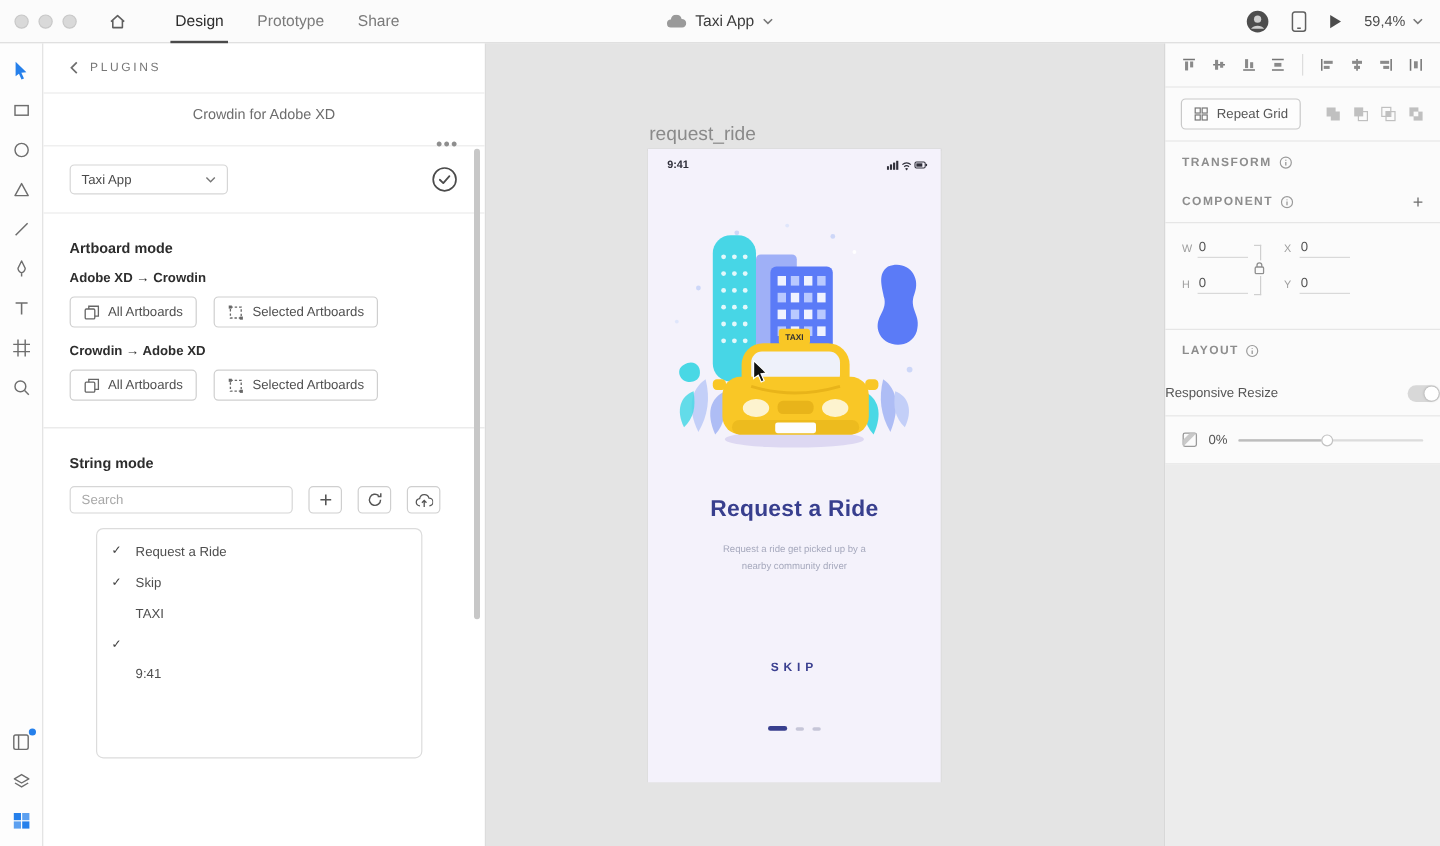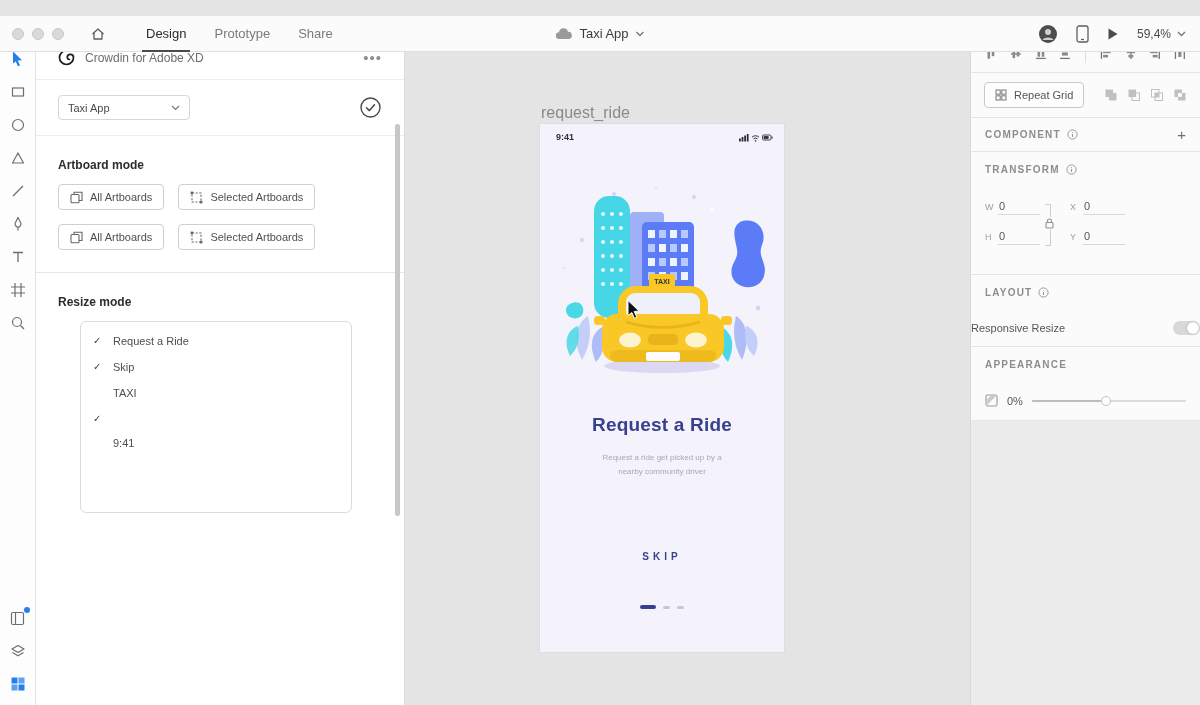--- a/index.html
+++ b/index.html
@@ -1,21 +1,21 @@
 <!DOCTYPE html>
 <html><head>
 <meta charset="utf-8">
 <style>
   * { margin:0; padding:0; box-sizing:border-box; }
   html,body { width:1200px; height:705px; overflow:hidden; background:#e4e4e4;
               font-family:"Liberation Sans", sans-serif; }
   .app { position:relative; width:1200px; height:705px; }
 
   
-  .topbar { position:absolute; top:16px; left:0; right:0; height:36px; background:#fbfbfb;
+  .topbar { position:absolute; top:0; left:0; right:0; height:36px; background:#fbfbfb;
             border-bottom:1px solid #e0e0e0; display:flex; align-items:center; z-index:30; }
   .traffic { display:flex; gap:8px; padding:0 14px 0 12px; }
   .traffic span { width:12px; height:12px; border-radius:50%; background:#d9d9d9; border:1px solid #c8c8c8; }
   .home-btn { margin-left:12px; display:flex; align-items:center; }
   .tabs { display:flex; margin-left:26px; height:36px; }
   .tab { position:relative; height:36px; line-height:36px; padding:0 14px; font-size:13px; color:#7a7a7a; cursor:default; }
   .tab.active { color:#2c2c2c; }
   .tab.active::after { content:""; position:absolute; left:10px; right:10px; bottom:0; height:2px; background:#4b4b4b; }
   .doc-group { position:absolute; left:50%; transform:translateX(-50%); display:flex; align-items:center; gap:7px; }
   .doc-title { font-size:13px; color:#3c3c3c; }
@@ -29,21 +29,21 @@
              padding:14px 0 12px; gap:15px; z-index:20; }
   .toolbar .spacer { flex:1; }
   .tool { position:relative; width:18px; height:18px; display:flex; align-items:center; justify-content:center; }
   .blue-dot { position:absolute; top:-2px; right:-3px; width:6px; height:6px; border-radius:50%; background:#2680eb; }
 
   
   .plugins { position:absolute; top:36px; left:36px; width:369px; bottom:0; background:#ffffff;
              border-right:1px solid #dcdcdc; overflow:hidden; z-index:10; }
   .pp-header { height:42px; display:flex; align-items:center; gap:10px; padding:0 22px;
                border-bottom:1px solid #ececec; color:#767676; font-size:10px; letter-spacing:2.2px; }
-  .pp-plugin-row { height:44px; display:flex; align-items:center; gap:10px; padding:0 22px; border-bottom:1px solid #ececec; }
+  .pp-plugin-row { height:44px; display:flex; align-items:center; gap:10px; padding:0 22px; border-bottom:1px solid #ececec;flex-direction:column; }
   .pp-plugin-name { font-size:12px; color:#6d6d6d; }
   .pp-more { margin-left:auto; font-size:15px; color:#8e8e8e; letter-spacing:1px; cursor:default; }
   .pp-project-row { height:56px; display:flex; align-items:center; padding:0 22px; border-bottom:1px solid #ececec; }
   .xd-select { display:flex; align-items:center; gap:8px; border:1px solid #d6d6d6; border-radius:4px;
                height:25px; padding:0 9px; font-size:11px; color:#4a4a4a; background:#fff; }
   .xd-select .sel-chev { margin-left:auto; }
   .project-select { width:132px; }
   .lang-select { width:108px; }
   .pp-checkcircle { margin-left:auto; }
   .pp-section { padding:16px 22px 0; }
@@ -238,20 +238,26 @@
       <svg width="16" height="16" viewBox="0 0 16 16">
         <rect x="1.5" y="1.5" width="6" height="6" fill="#2680eb"></rect>
         <rect x="8.5" y="1.5" width="6" height="6" fill="#2680eb" opacity=".75"></rect>
         <rect x="1.5" y="8.5" width="6" height="6" fill="#2680eb" opacity=".75"></rect>
         <rect x="8.5" y="8.5" width="6" height="6" fill="#2680eb"></rect>
       </svg>
     </div>
   </div>
 
   <div class="plugins">
+    <div class="pp-header">
+      <svg width="7" height="11" viewBox="0 0 7 11">
+        <path d="M6 1 L1.5 5.5 L6 10" fill="none" stroke="#6e6e6e" stroke-width="1.4"></path>
+      </svg>
+      <span>PLUGINS</span>
+    </div>
 
     <div class="pp-plugin-row">
       <svg width="17" height="17" viewBox="0 0 17 17">
         <path d="M8.5 1.5 a7 7 0 1 0 7 7 c0 -2 -1.6 -3.2 -3.2 -3.2 c-1.8 0 -3 1.4 -3 3 c0 1.2 .9 2.2 2.1 2.2" fill="none" stroke="#1c1c1c" stroke-width="1.7" stroke-linecap="round"></path>
       </svg>
       <span class="pp-plugin-name">Crowdin for Adobe XD</span>
       <span class="pp-more">•••</span>
     </div>
 
     <div class="pp-project-row">
@@ -262,37 +268,39 @@
         </svg>
       </div>
       <svg class="pp-checkcircle" width="23" height="23" viewBox="0 0 23 23">
         <circle cx="11.5" cy="11.5" r="9.5" fill="none" stroke="#4b4b4b" stroke-width="1.4"></circle>
         <path d="M7.5 11.8 L10.4 14.6 L15.5 8.8" fill="none" stroke="#4b4b4b" stroke-width="1.5" stroke-linecap="round" stroke-linejoin="round"></path>
       </svg>
     </div>
 
     <div class="pp-section">
       <div class="pp-h2">Artboard mode</div>
+      <div class="pp-h3">Adobe XD → Crowdin</div>
       <div class="btn-row">
         <div class="xd-btn">
           <svg width="13" height="13" viewBox="0 0 13 13">
             <rect x="1" y="3.5" width="8" height="8.3" rx="1" fill="none" stroke="#666" stroke-width="1.1"></rect>
             <path d="M4 3.5 V1.2 H12 V9.5 H9" fill="none" stroke="#666" stroke-width="1.1"></path>
           </svg>
           <span>All Artboards</span>
         </div>
         <div class="xd-btn">
           <svg width="13" height="13" viewBox="0 0 13 13">
             <rect x="2" y="2" width="9" height="9" fill="none" stroke="#666" stroke-width="1.1" stroke-dasharray="2 1.6"></rect>
             <rect x="0.6" y="0.6" width="2.6" height="2.6" fill="#666"></rect>
             <rect x="9.8" y="9.8" width="2.6" height="2.6" fill="#666"></rect>
           </svg>
           <span>Selected Artboards</span>
         </div>
       </div>
+      <div class="pp-h3">Crowdin → Adobe XD</div>
       <div class="btn-row">
         <div class="xd-btn">
           <svg width="13" height="13" viewBox="0 0 13 13">
             <rect x="1" y="3.5" width="8" height="8.3" rx="1" fill="none" stroke="#666" stroke-width="1.1"></rect>
             <path d="M4 3.5 V1.2 H12 V9.5 H9" fill="none" stroke="#666" stroke-width="1.1"></path>
           </svg>
           <span>All Artboards</span>
         </div>
         <div class="xd-btn">
           <svg width="13" height="13" viewBox="0 0 13 13">
@@ -301,21 +309,41 @@
             <rect x="9.8" y="9.8" width="2.6" height="2.6" fill="#666"></rect>
           </svg>
           <span>Selected Artboards</span>
         </div>
       </div>
     </div>
 
     <div class="pp-divider"></div>
 
     <div class="pp-section">
-      <div class="pp-h2">Resize mode</div>
+      <div class="pp-h2">String mode</div>
+      <div class="sm-controls">
+        <input class="search-input" type="text" placeholder="Search" style="">
+        <div class="sq-btn">
+          <svg width="11" height="11" viewBox="0 0 11 11">
+            <path d="M5.5 1 V10 M1 5.5 H10" stroke="#555" stroke-width="1.3"></path>
+          </svg>
+        </div>
+        <div class="sq-btn">
+          <svg width="13" height="13" viewBox="0 0 14 14">
+            <path d="M12 7 a5 5 0 1 1 -1.7-3.75" fill="none" stroke="#555" stroke-width="1.3"></path>
+            <path d="M12.2 1.2 V4 H9.4" fill="none" stroke="#555" stroke-width="1.3"></path>
+          </svg>
+        </div>
+        <div class="sq-btn">
+          <svg width="15" height="12" viewBox="0 0 15 12">
+            <path d="M4 10.5 a3 3 0 0 1 -.3-6 a4 4 0 0 1 7.8-.4 a2.7 2.7 0 0 1 .3 6.4" fill="none" stroke="#555" stroke-width="1.1"></path>
+            <path d="M7.5 11.5 V6.2 M5.6 8 L7.5 6 L9.4 8" fill="none" stroke="#555" stroke-width="1.1"></path>
+          </svg>
+        </div>
+      </div>
       <div class="string-list">
         <div class="string-row">
           <span class="string-mark">✓</span>
           <span>Request a Ride</span>
         </div>
         <div class="string-row">
           <span class="string-mark">✓</span>
           <span>Skip</span>
         </div>
         <div class="string-row">
@@ -527,35 +555,35 @@
         <rect x="5" y="5" width="3.9" height="3.9" fill="#c0c0c0"></rect>
         <rect x="5" y="5" width="7.5" height="7.5" fill="none" stroke="#c0c0c0" stroke-width="1"></rect>
       </svg>
       <svg width="14" height="14" viewBox="0 0 14 14">
         <rect x="1.5" y="1.5" width="7.5" height="7.5" fill="#c0c0c0"></rect>
         <rect x="5" y="5" width="7.5" height="7.5" fill="#c0c0c0"></rect>
         <rect x="5" y="5" width="3.9" height="3.9" fill="#fbfbfb"></rect>
       </svg>
     </div>
 
+    <div class="sec-hdr no-border">
+      <span>TRANSFORM</span>
+      <svg width="11" height="11" viewBox="0 0 11 11">
+        <circle cx="5.5" cy="5.5" r="4.6" fill="none" stroke="#9a9a9a" stroke-width="1"></circle>
+        <path d="M5.5 5 V8 M5.5 3.2 V3.9" stroke="#9a9a9a" stroke-width="1.1"></path>
+      </svg>
+    </div>
+
     <div class="sec-hdr">
       <span>COMPONENT</span>
       <svg width="11" height="11" viewBox="0 0 11 11">
         <circle cx="5.5" cy="5.5" r="4.6" fill="none" stroke="#9a9a9a" stroke-width="1"></circle>
         <path d="M5.5 5 V8 M5.5 3.2 V3.9" stroke="#9a9a9a" stroke-width="1.1"></path>
       </svg>
       <span class="sec-plus">+</span>
-    </div>
-
-    <div class="sec-hdr no-border">
-      <span>TRANSFORM</span>
-      <svg width="11" height="11" viewBox="0 0 11 11">
-        <circle cx="5.5" cy="5.5" r="4.6" fill="none" stroke="#9a9a9a" stroke-width="1"></circle>
-        <path d="M5.5 5 V8 M5.5 3.2 V3.9" stroke="#9a9a9a" stroke-width="1.1"></path>
-      </svg>
     </div>
 
     <div class="transform-fields">
       <div class="tf-row">
         <span class="tf-label">W</span>
         <input class="tf-input" type="text" value="0" style="">
         <span class="tf-gap"></span>
         <span class="tf-label">X</span>
         <input class="tf-input" type="text" value="0" style="">
       </div>
@@ -583,23 +611,20 @@
       </svg>
     </div>
 
     <div class="resp-row">
       <span>Responsive Resize</span>
       <div class="toggle">
           <span class="knob"></span>
         </div>
     </div>
 
-    <div class="sec-hdr no-border">
-      <span>APPEARANCE</span>
-    </div>
 
     <div class="opacity-row">
       <svg width="13" height="13" viewBox="0 0 13 13">
         <rect x="1" y="1" width="11" height="11" rx="1.5" fill="none" stroke="#9a9a9a" stroke-width="1.1"></rect>
         <path d="M12 1 L1 12 V6.5 L6.5 1 Z" fill="#c9c9c9"></path>
       </svg>
       <span class="opacity-val">0%</span>
       <div class="slider">
         <div class="slider-fill"></div>
         <div class="slider-knob"></div>

